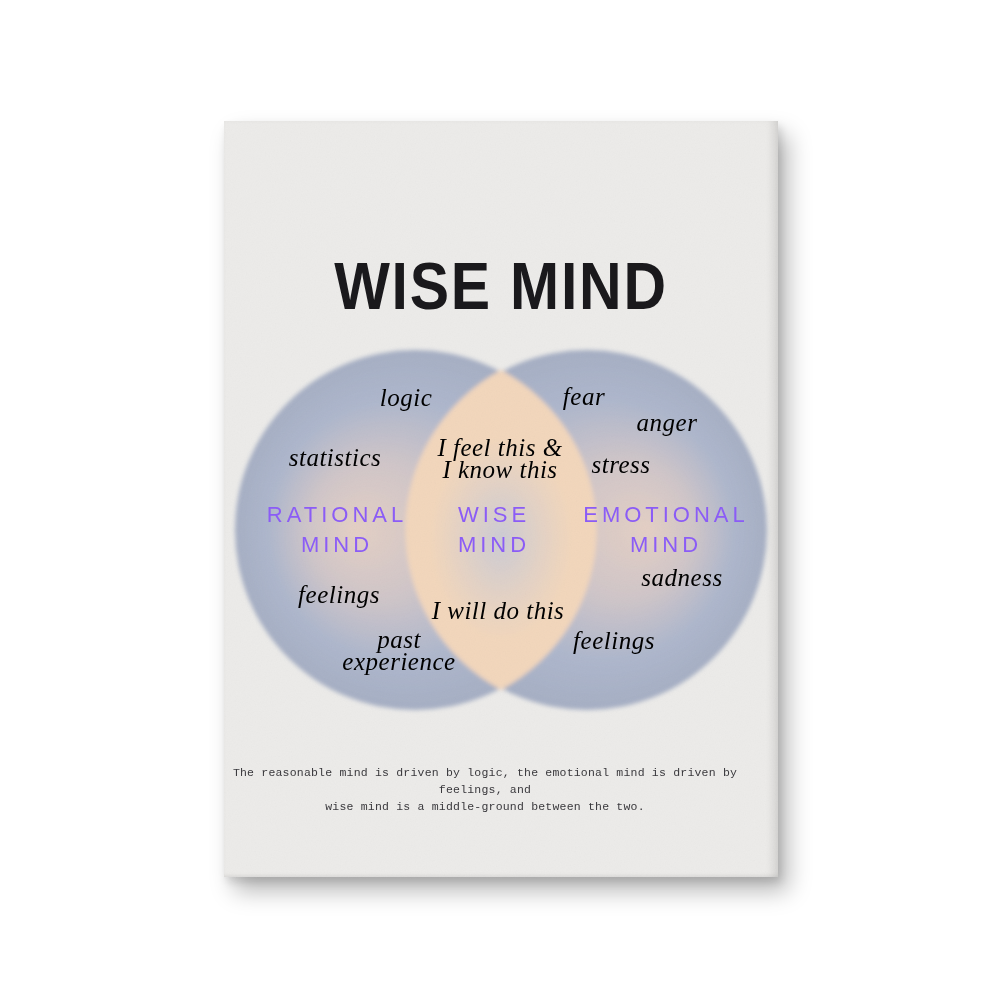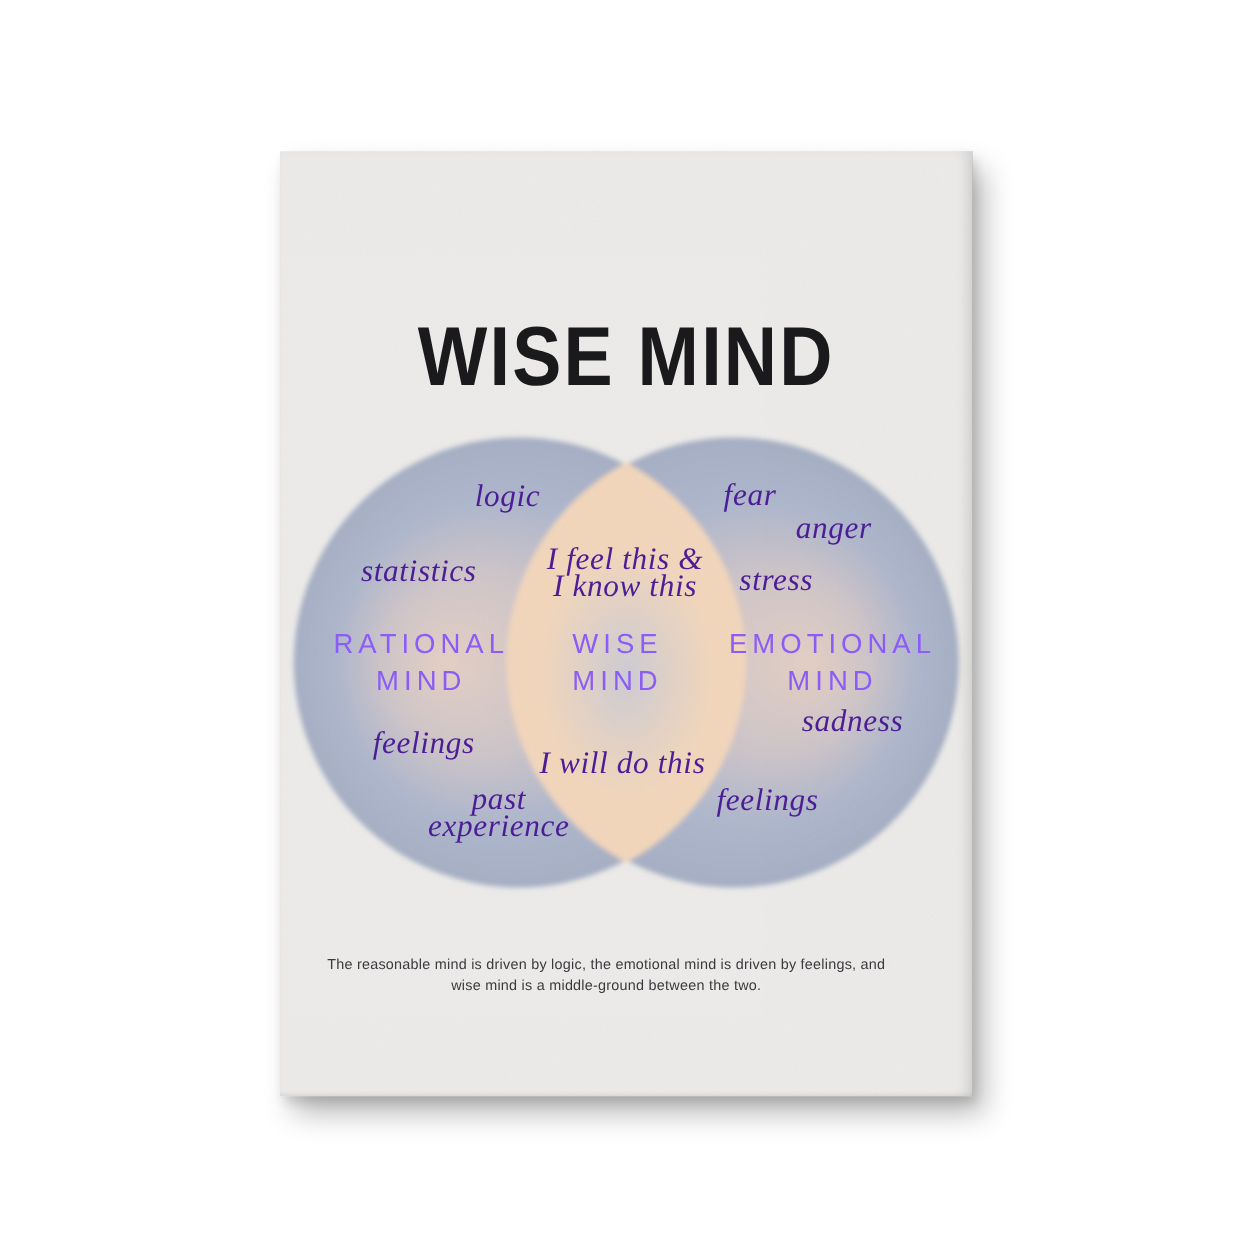--- a/index.html
+++ b/index.html
@@ -39,49 +39,49 @@
     white-space:pre-line;
     text-align:center;
     color:#2e2d32;
   }
   .script{
     font-family:"Liberation Serif",serif;
     font-style:italic;
     font-size:25px;
     line-height:22px;
     letter-spacing:0.5px;
-    color:#4c1d95;
+    color:#000000;
   }
   .caps{
     font-family:"Liberation Sans",sans-serif;
     font-size:22px;
     line-height:30px;
     letter-spacing:4px;
     color:#8b5cf6;
   }
 
   .lbl-logic{left:182px;top:277px;}
   .lbl-statistics{left:111px;top:337px;}
   .lbl-rational{left:113px;top:409px;}
   .lbl-research{left:115px;top:474px;}
   .lbl-past{left:175px;top:530px;}
   .lbl-feel{left:276px;top:338px;}
   .lbl-wise{left:270px;top:409px;}
   .lbl-will{left:274px;top:490px;}
-  .lbl-fear{left:376px;top:276px;}
+  .lbl-fear{left:360px;top:276px;}
   .lbl-anger{left:443px;top:302px;}
   .lbl-stress{left:397px;top:344px;}
   .lbl-emotional{left:442px;top:409px;}
   .lbl-sadness{left:442px;top:457px;margin-left:16px;}
   .lbl-feelings{left:390px;top:520px;}
 
   .caption{
     position:absolute;left:0;right:32px;top:643px;
     text-align:center;
-    font-family:Liberation Sans, sans-serif;
+    font-family:Liberation Mono, monospace;
     font-size:11.5px;line-height:17px;
     white-space:pre-line;
     color:#3a393d;
     letter-spacing:0.2px;
   }
 </style>
 </head>
 <body>
 
 <div class="stage">

